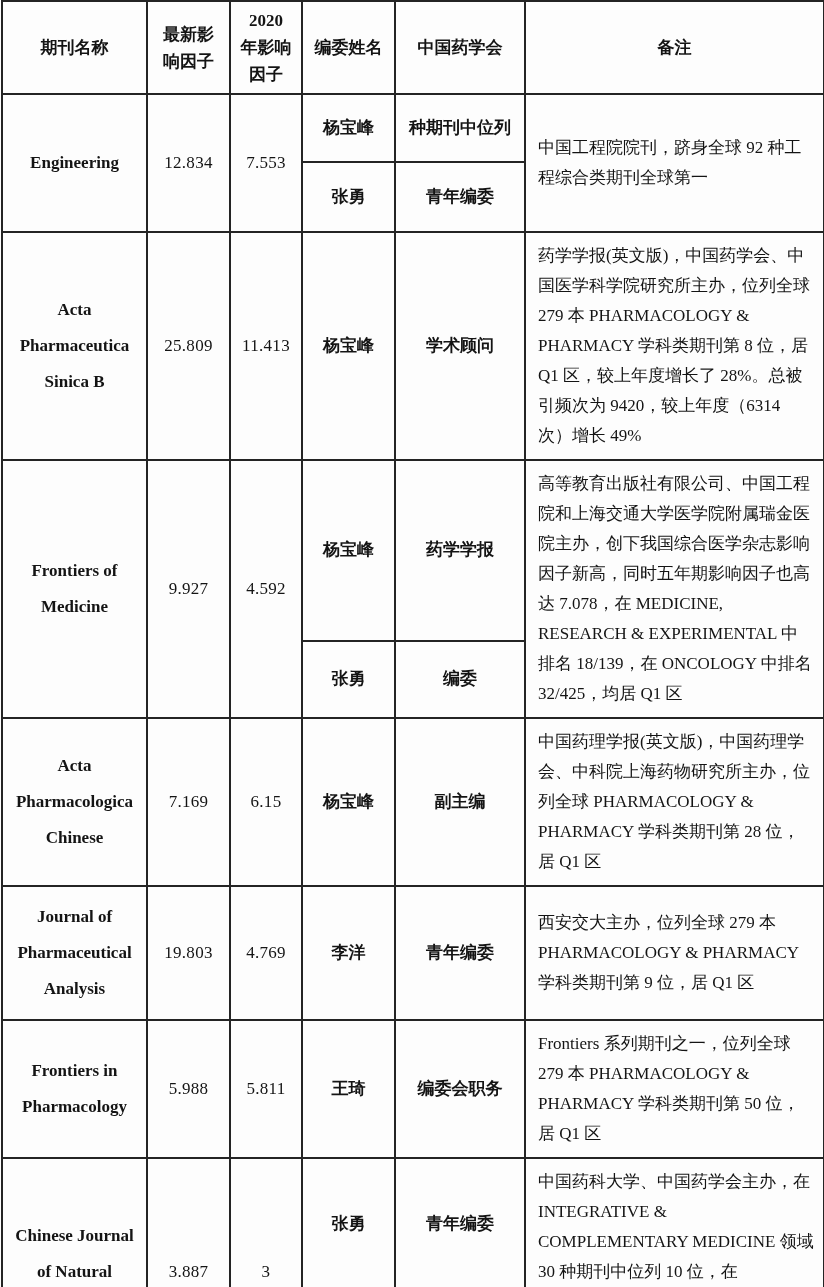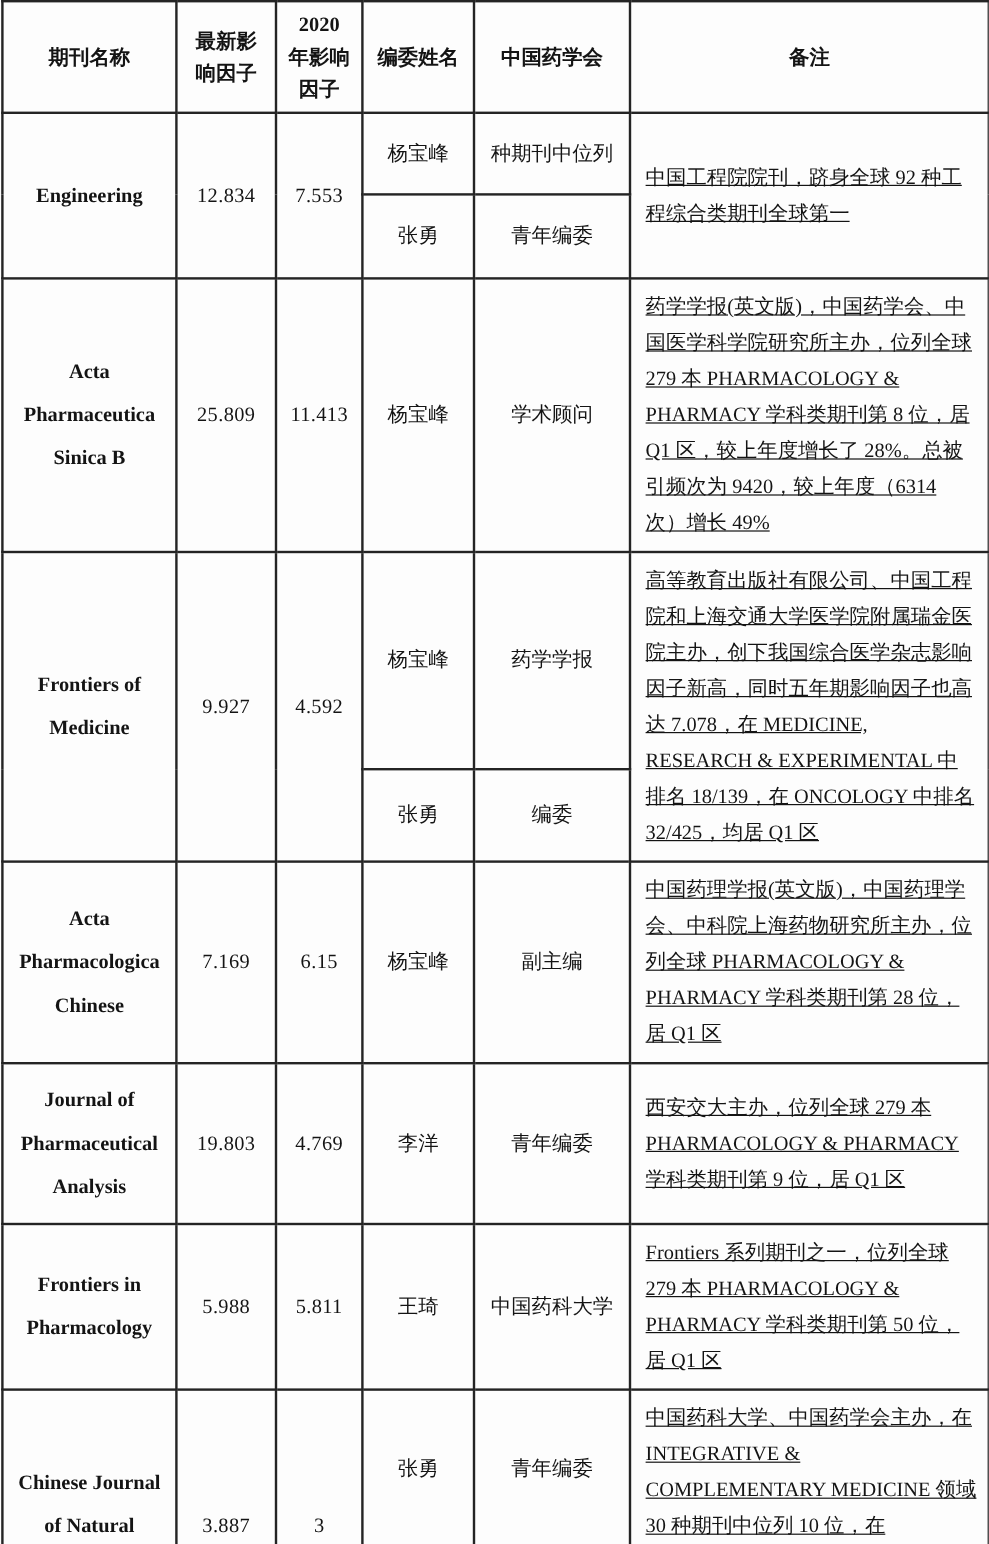--- a/index.html
+++ b/index.html
@@ -49,24 +49,24 @@
     padding: 12px 10px;
   }
   td.num {
     letter-spacing: 0.3px;
     margin-left: 16px;
   }
   td.remark {
     text-align: left;
     line-height: 30px;
     padding: 8px 8px 8px 12px;
-    text-decoration: underline;
   }
   td.member-name, td.member-role {
     line-height: 24px;
+    font-weight: bold;
   }
 </style>
 </head>
 <body>
 
 <div class="page">
   <table class="journal-table">
     <colgroup>
       <col class="c1">
         <col class="c2">
@@ -140,21 +140,21 @@
       <td class="member-name">李洋</td>
       <td class="member-role">青年编委</td>
       <td class="remark">西安交大主办，位列全球 279 本 PHARMACOLOGY &amp; PHARMACY 学科类期刊第 9 位，居 Q1 区</td>
     </tr>
 
     <tr style="height:118px;">
       <td class="journal">Frontiers in Pharmacology</td>
       <td class="num">5.988</td>
       <td class="num">5.811</td>
       <td class="member-name">王琦</td>
-      <td class="member-role">中国药科大学</td>
+      <td class="member-role">编委会职务</td>
       <td class="remark">Frontiers 系列期刊之一，位列全球279 本 PHARMACOLOGY &amp; PHARMACY 学科类期刊第 50 位，居 Q1 区</td>
     </tr>
 
     <tr style="height:132px;">
       <td class="journal" rowspan="2">Chinese Journal of Natural Medicines</td>
       <td class="num" rowspan="2">3.887</td>
       <td class="num" rowspan="2">3</td>
       <td class="member-name">张勇</td>
       <td class="member-role">青年编委</td>
       <td class="remark" rowspan="2">中国药科大学、中国药学会主办，在 INTEGRATIVE &amp; COMPLEMENTARY MEDICINE 领域 30 种期刊中位列 10 位，在 PHARMACOLOGY &amp; PHARMACY 学科的 279 种期刊中位列 122 位，均居 Q2 区</td>

